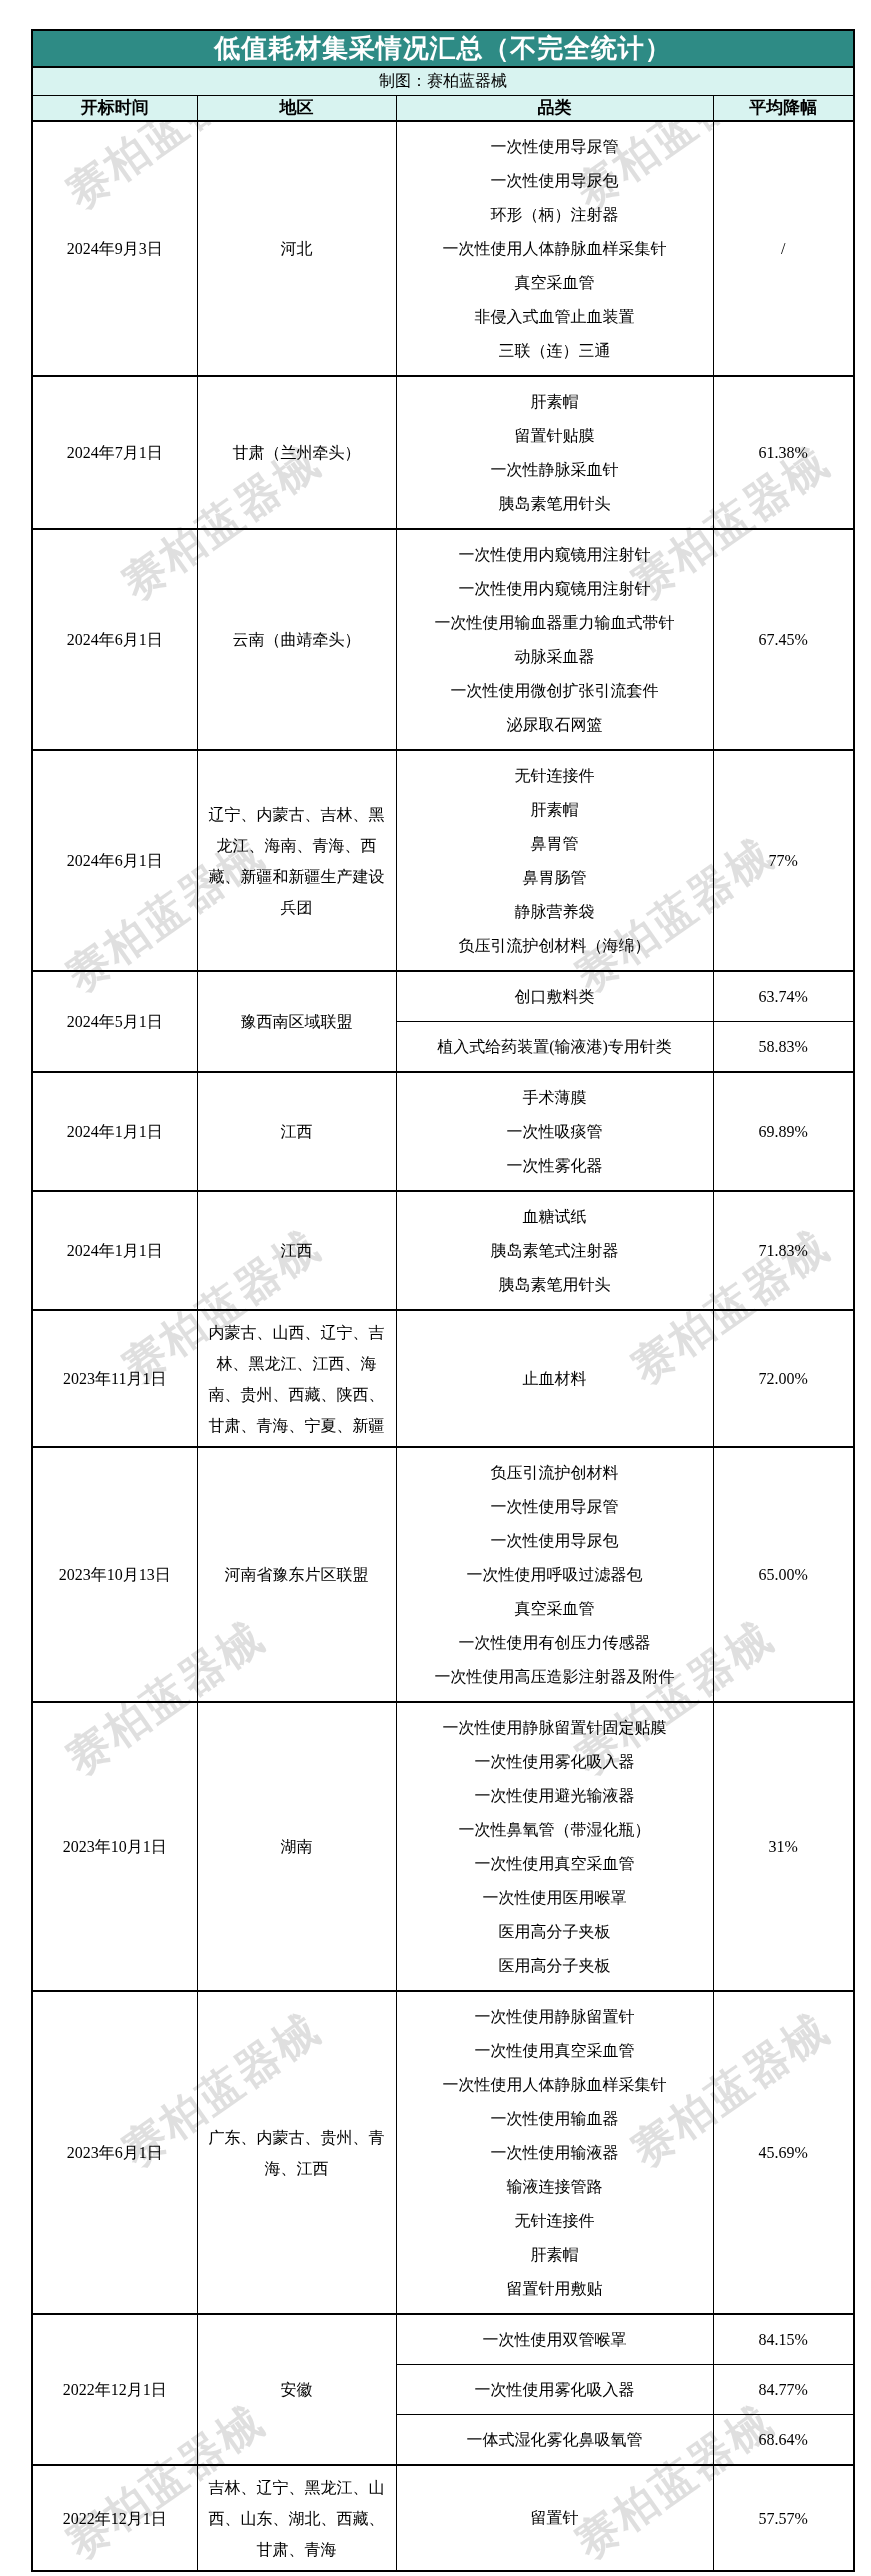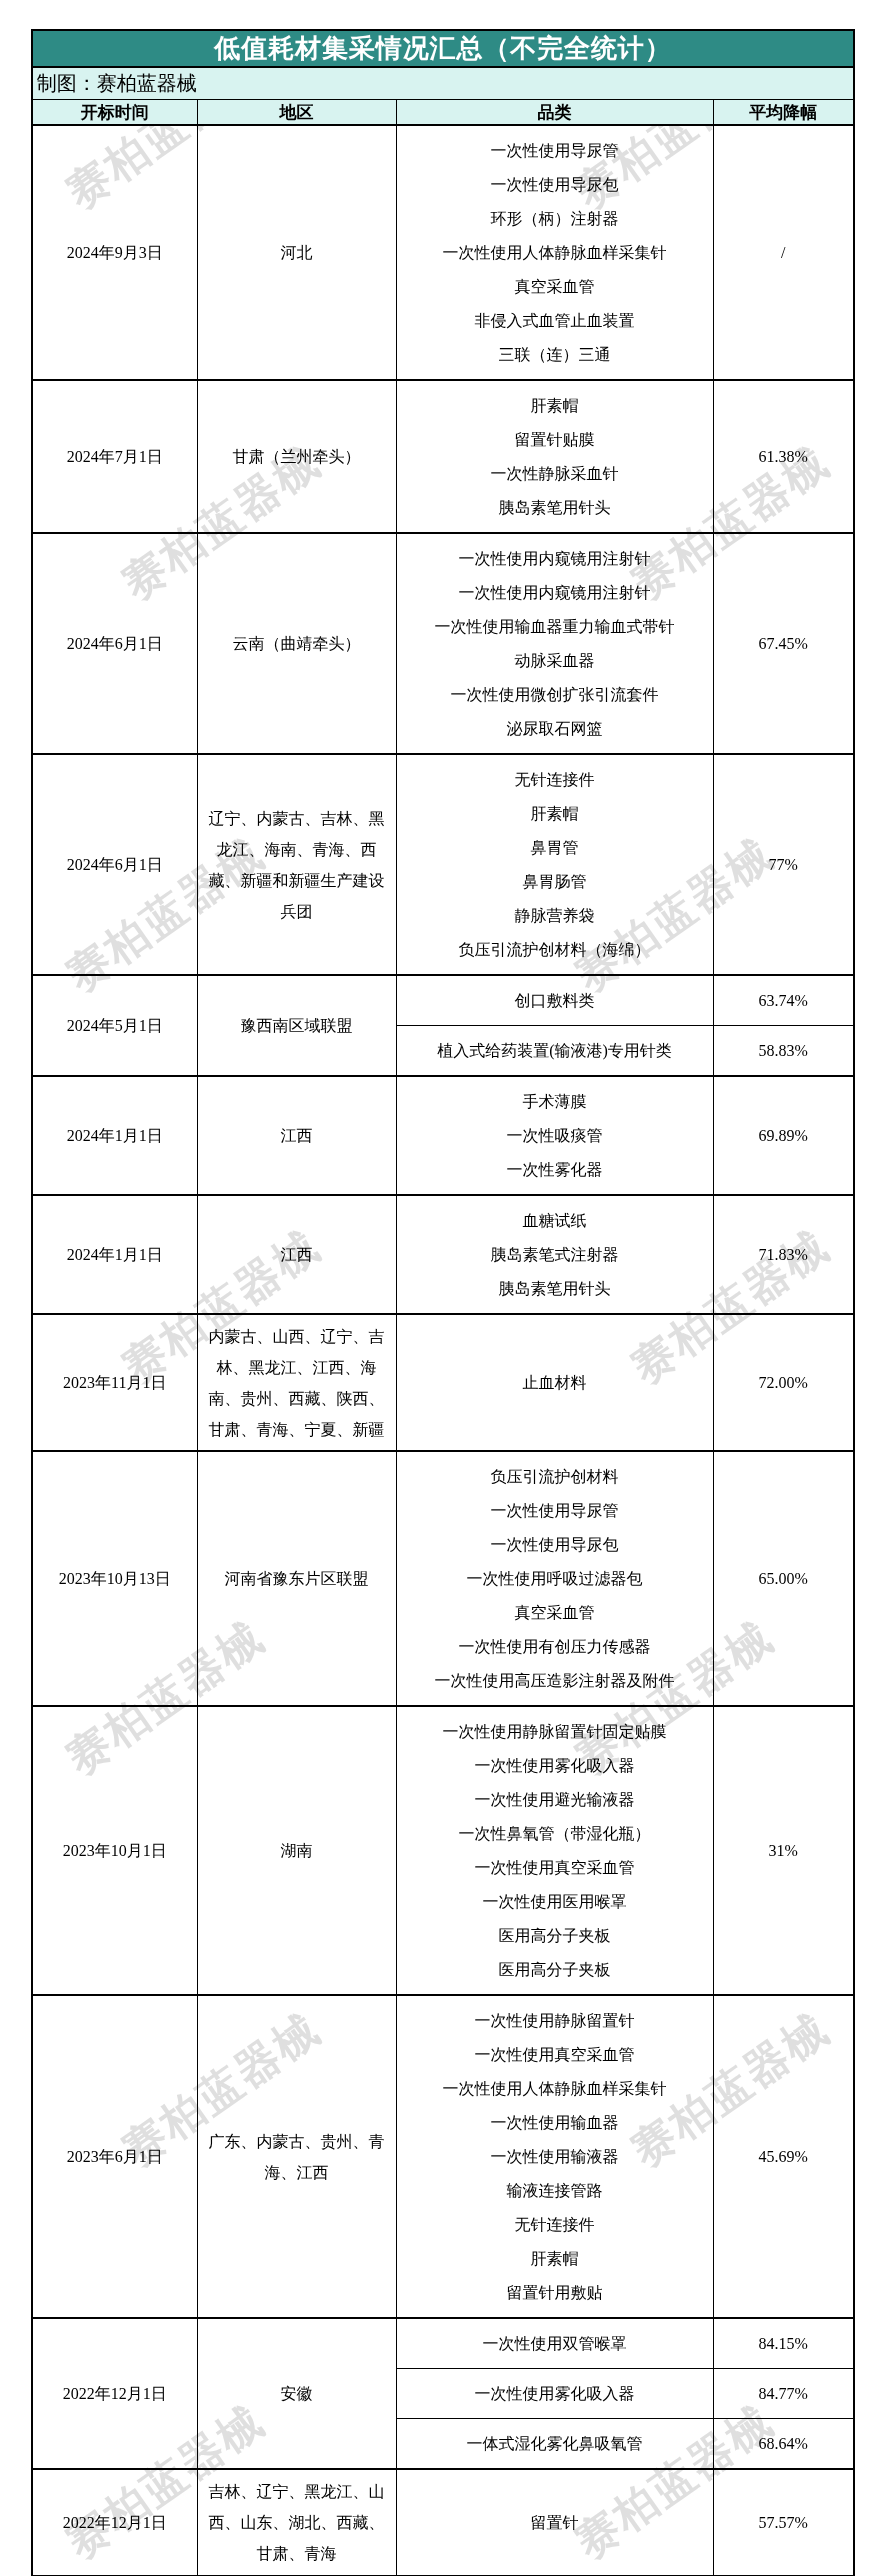--- a/index.html
+++ b/index.html
@@ -61,22 +61,22 @@
     background:var(--header-bg);
     color:var(--title-text);
     font-size:26px;
     font-weight:bold;
     height:29px;
     border-bottom:2.8px solid var(--border-color);
     letter-spacing:0.9px;
   }
   tr.credit-row td{
     background:var(--subheader-bg);
-    text-align:left;
-    font-size:20px;
+    text-align:center;
+    font-size:16px;
     height:28px;
     padding:1.9px 3.7px;
   }
   tr.colhead-row th{
     background:var(--subheader-bg);
     font-size:17px;
     font-weight:bold;
     height:26px;
     border-bottom:2.8px solid var(--border-color);
     margin-top:14px;

